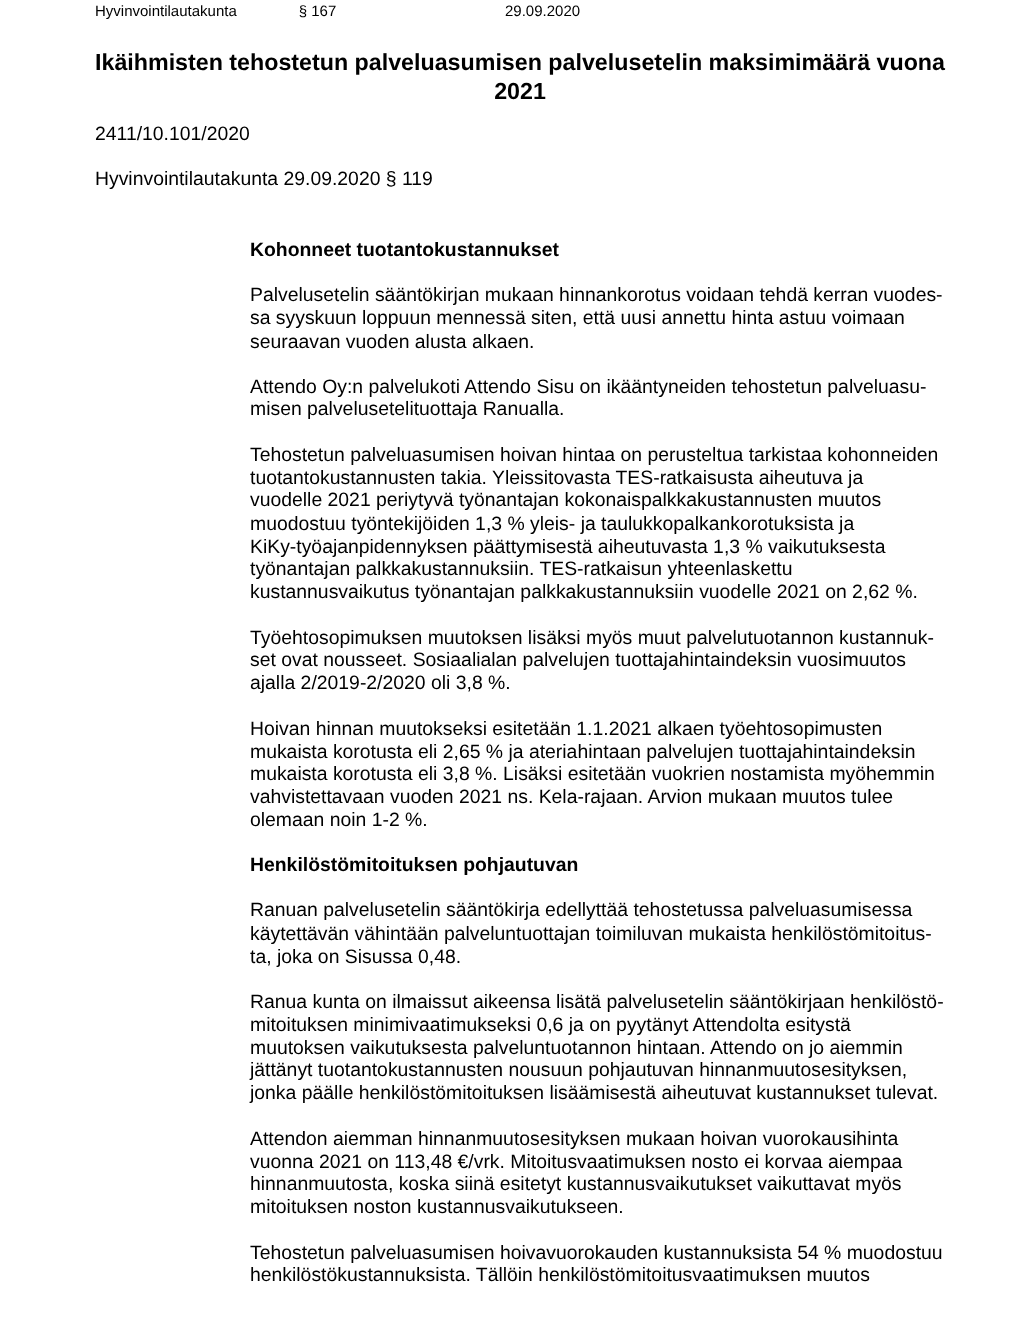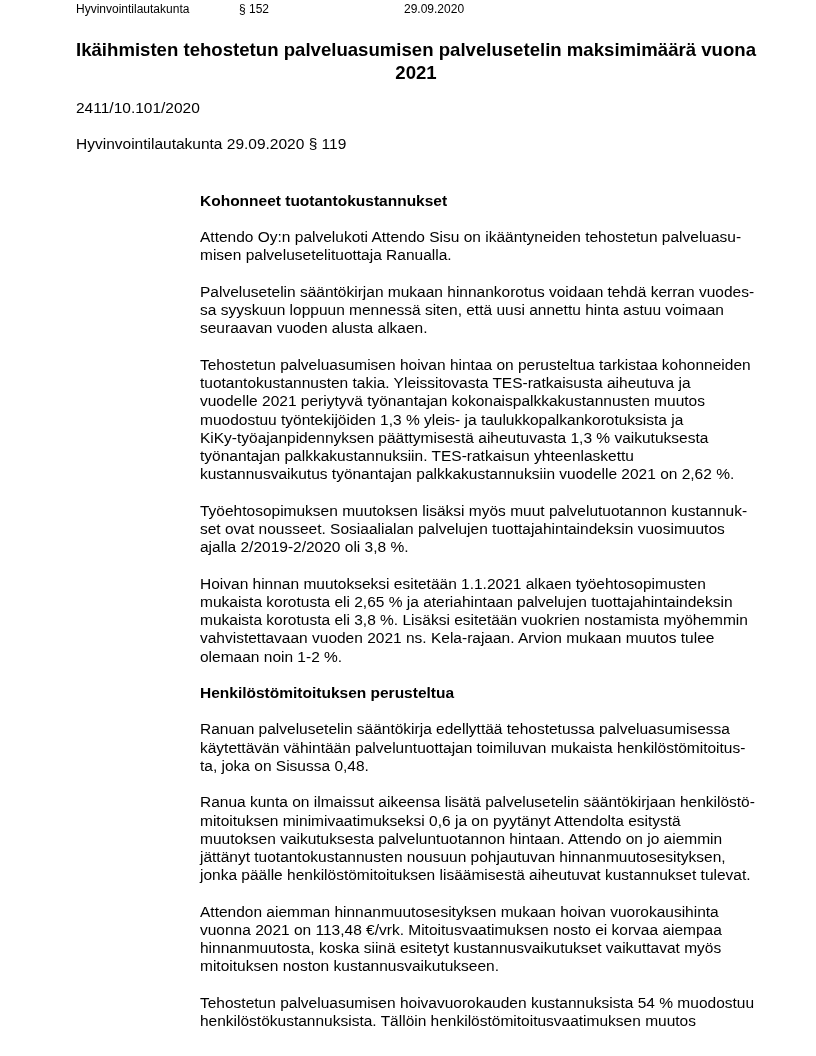--- a/index.html
+++ b/index.html
@@ -17,51 +17,51 @@
   #meeting { top: 135px; }
   .body { position: absolute; left: 163px; top: 192px; width: 580px; font-size: 15.5px; line-height: 18.2px; margin-left: 37px; }
   .body h2 { font-size: 15.5px; font-weight: bold; margin: 0 0 18px 0; line-height: 18.2px; }
   .body p { margin: 0 0 18.4px 0; white-space: pre-line; }
 </style>
 </head>
 <body>
 
 <div class="header-row">
   <span id="hdr-org">Hyvinvointilautakunta</span>
-  <span id="hdr-para">§ 152</span>
+  <span id="hdr-para">§ 167</span>
   <span id="hdr-date">29.09.2020</span>
 </div>
 
 <h1 class="title">Ikäihmisten tehostetun palveluasumisen palvelusetelin maksimimäärä vuona 2021</h1>
 <p class="meta" id="diary">2411/10.101/2020</p>
 <p class="meta" id="meeting">Hyvinvointilautakunta 29.09.2020 § 119</p>
 
 <div class="body">
   <h2>Kohonneet tuotantokustannukset</h2>
-  <p>Attendo Oy:n palvelukoti Attendo Sisu on ikääntyneiden tehostetun palveluasu-
-misen palvelusetelituottaja Ranualla.</p>
   <p>Palvelusetelin sääntökirjan mukaan hinnankorotus voidaan tehdä kerran vuodes-
 sa syyskuun loppuun mennessä siten, että uusi annettu hinta astuu voimaan
 seuraavan vuoden alusta alkaen.</p>
+  <p>Attendo Oy:n palvelukoti Attendo Sisu on ikääntyneiden tehostetun palveluasu-
+misen palvelusetelituottaja Ranualla.</p>
   <p>Tehostetun palveluasumisen hoivan hintaa on perusteltua tarkistaa kohonneiden
 tuotantokustannusten takia.  Yleissitovasta TES-ratkaisusta aiheutuva ja
 vuodelle 2021 periytyvä työnantajan kokonaispalkkakustannusten muutos
 muodostuu työntekijöiden 1,3 % yleis- ja taulukkopalkankorotuksista ja
 KiKy-työajanpidennyksen päättymisestä aiheutuvasta 1,3 % vaikutuksesta
 työnantajan palkkakustannuksiin. TES-ratkaisun yhteenlaskettu
 kustannusvaikutus työnantajan palkkakustannuksiin vuodelle 2021 on 2,62 %.</p>
   <p>Työehtosopimuksen muutoksen lisäksi myös muut palvelutuotannon kustannuk-
 set ovat nousseet. Sosiaalialan palvelujen tuottajahintaindeksin vuosimuutos
 ajalla 2/2019-2/2020 oli 3,8 %.</p>
   <p>Hoivan hinnan muutokseksi esitetään 1.1.2021 alkaen työehtosopimusten
 mukaista korotusta eli 2,65 % ja ateriahintaan palvelujen tuottajahintaindeksin
 mukaista korotusta eli 3,8 %. Lisäksi esitetään vuokrien nostamista myöhemmin
 vahvistettavaan vuoden 2021 ns. Kela-rajaan. Arvion mukaan muutos tulee
 olemaan noin 1-2 %.</p>
-  <h2>Henkilöstömitoituksen perusteltua</h2>
+  <h2>Henkilöstömitoituksen pohjautuvan</h2>
   <p>Ranuan palvelusetelin sääntökirja edellyttää tehostetussa palveluasumisessa
 käytettävän vähintään palveluntuottajan toimiluvan mukaista henkilöstömitoitus-
 ta, joka on Sisussa 0,48.</p>
   <p>Ranua kunta on ilmaissut aikeensa lisätä palvelusetelin sääntökirjaan henkilöstö-
 mitoituksen minimivaatimukseksi 0,6 ja on pyytänyt Attendolta esitystä
 muutoksen vaikutuksesta palveluntuotannon hintaan. Attendo on jo aiemmin
 jättänyt tuotantokustannusten nousuun pohjautuvan hinnanmuutosesityksen,
 jonka päälle henkilöstömitoituksen lisäämisestä aiheutuvat kustannukset tulevat.</p>
   <p>Attendon aiemman hinnanmuutosesityksen mukaan hoivan vuorokausihinta
 vuonna 2021 on 113,48 €/vrk. Mitoitusvaatimuksen nosto ei korvaa aiempaa

